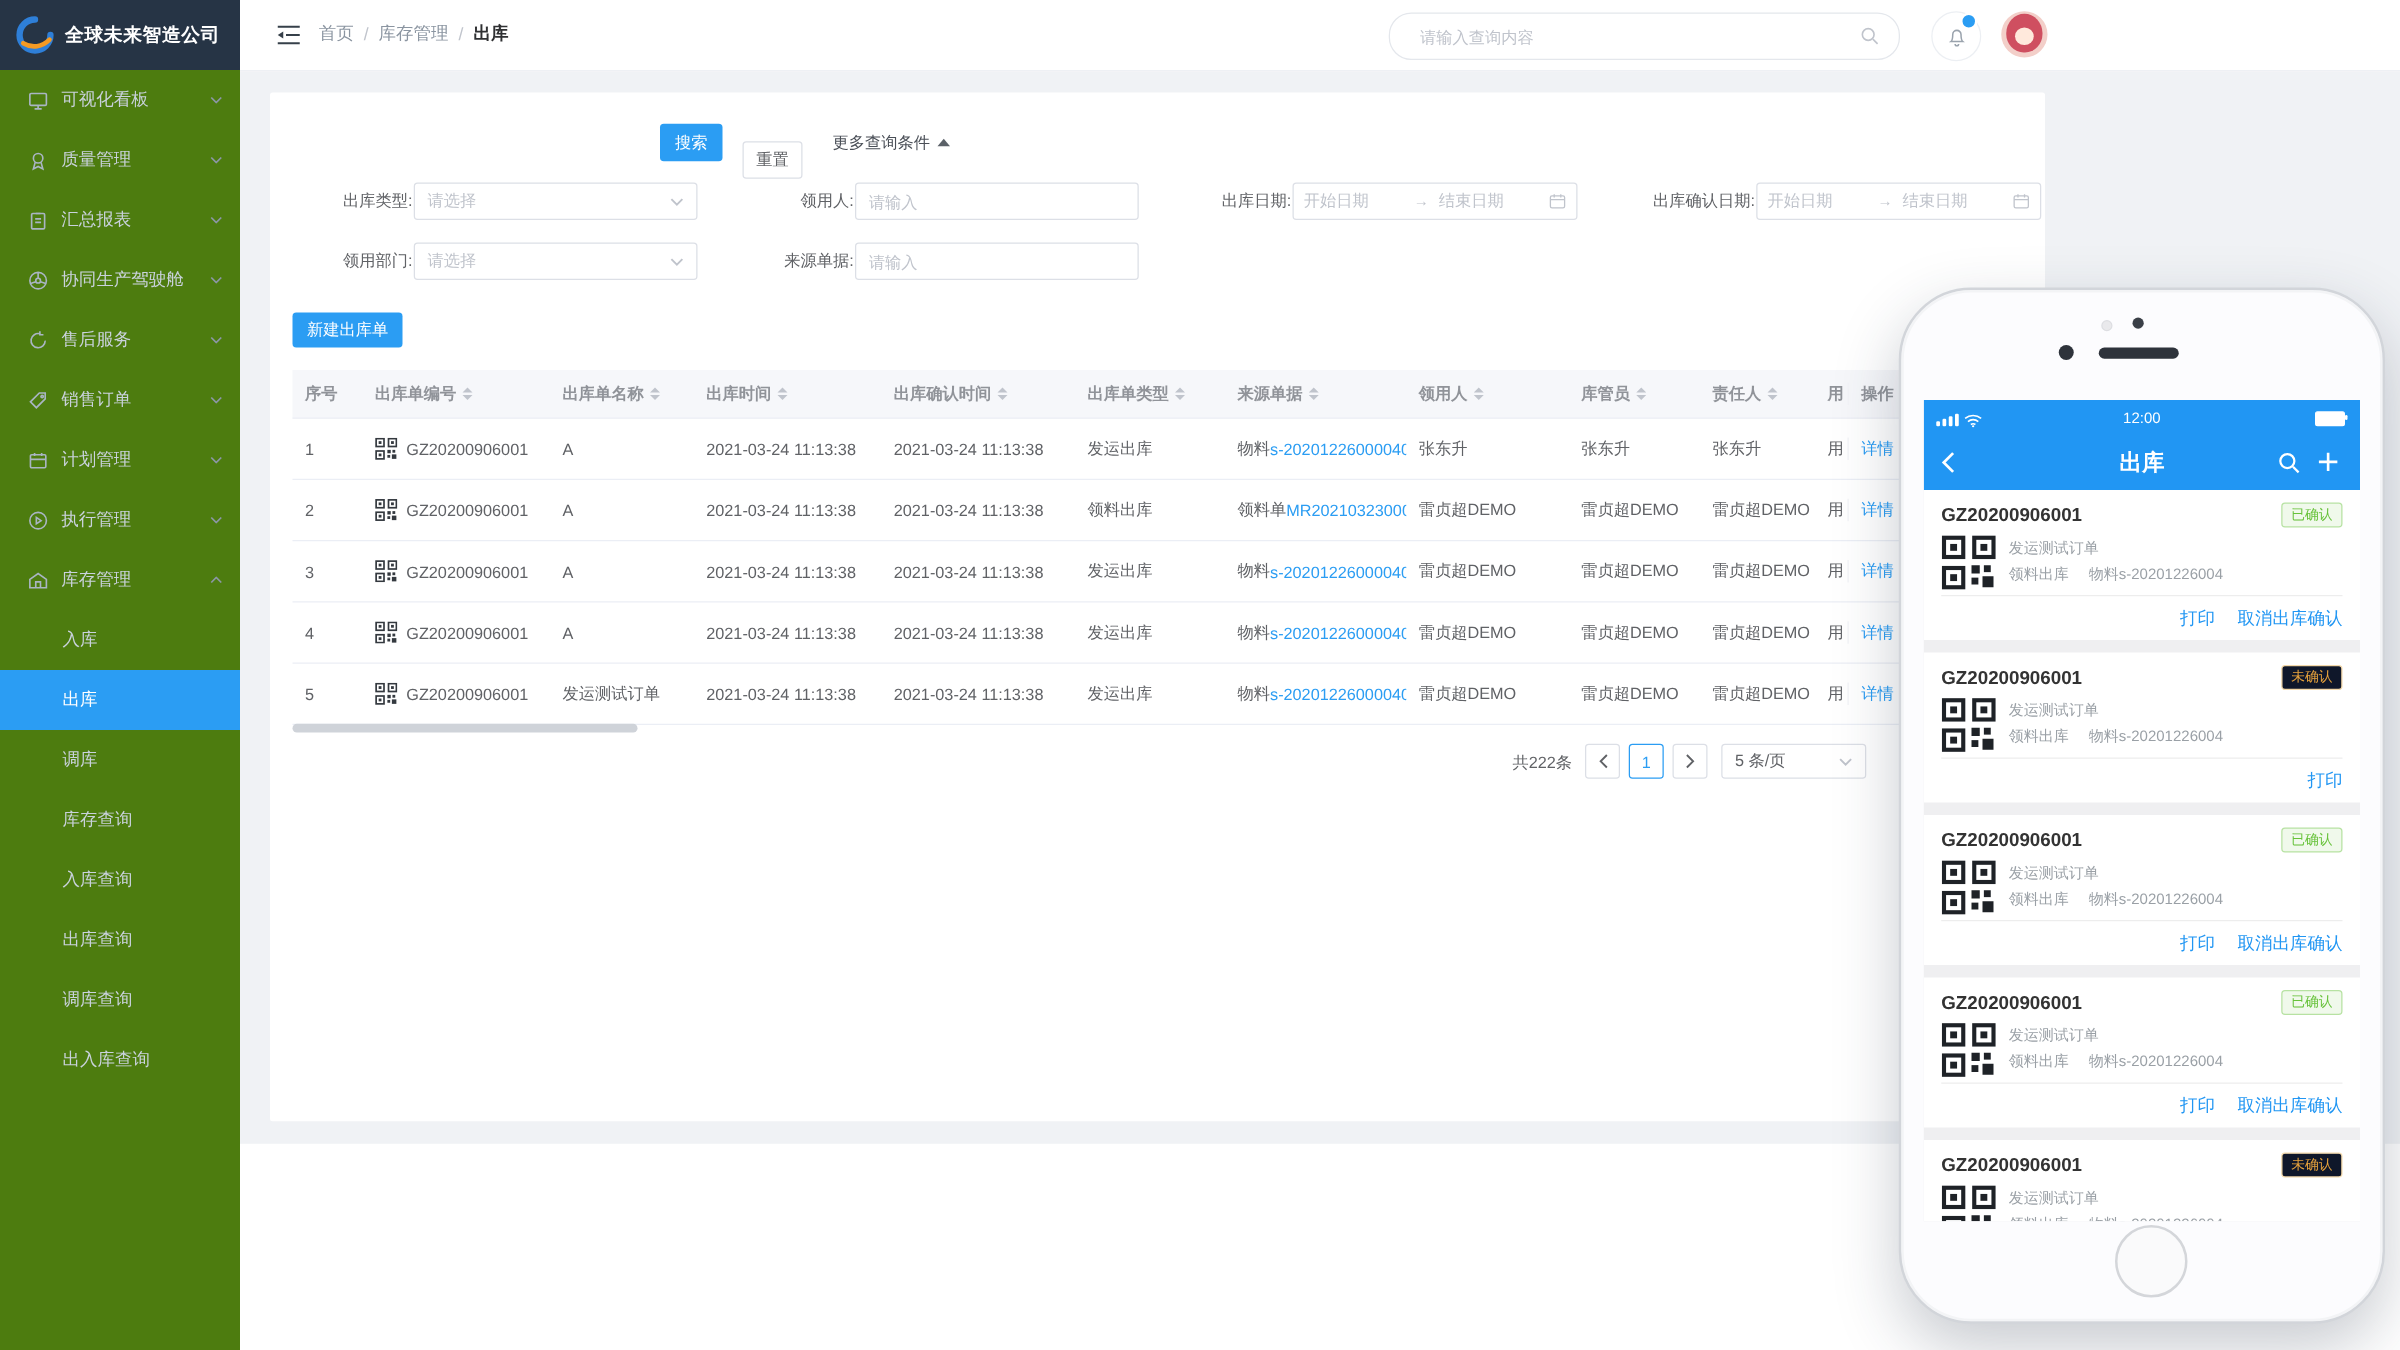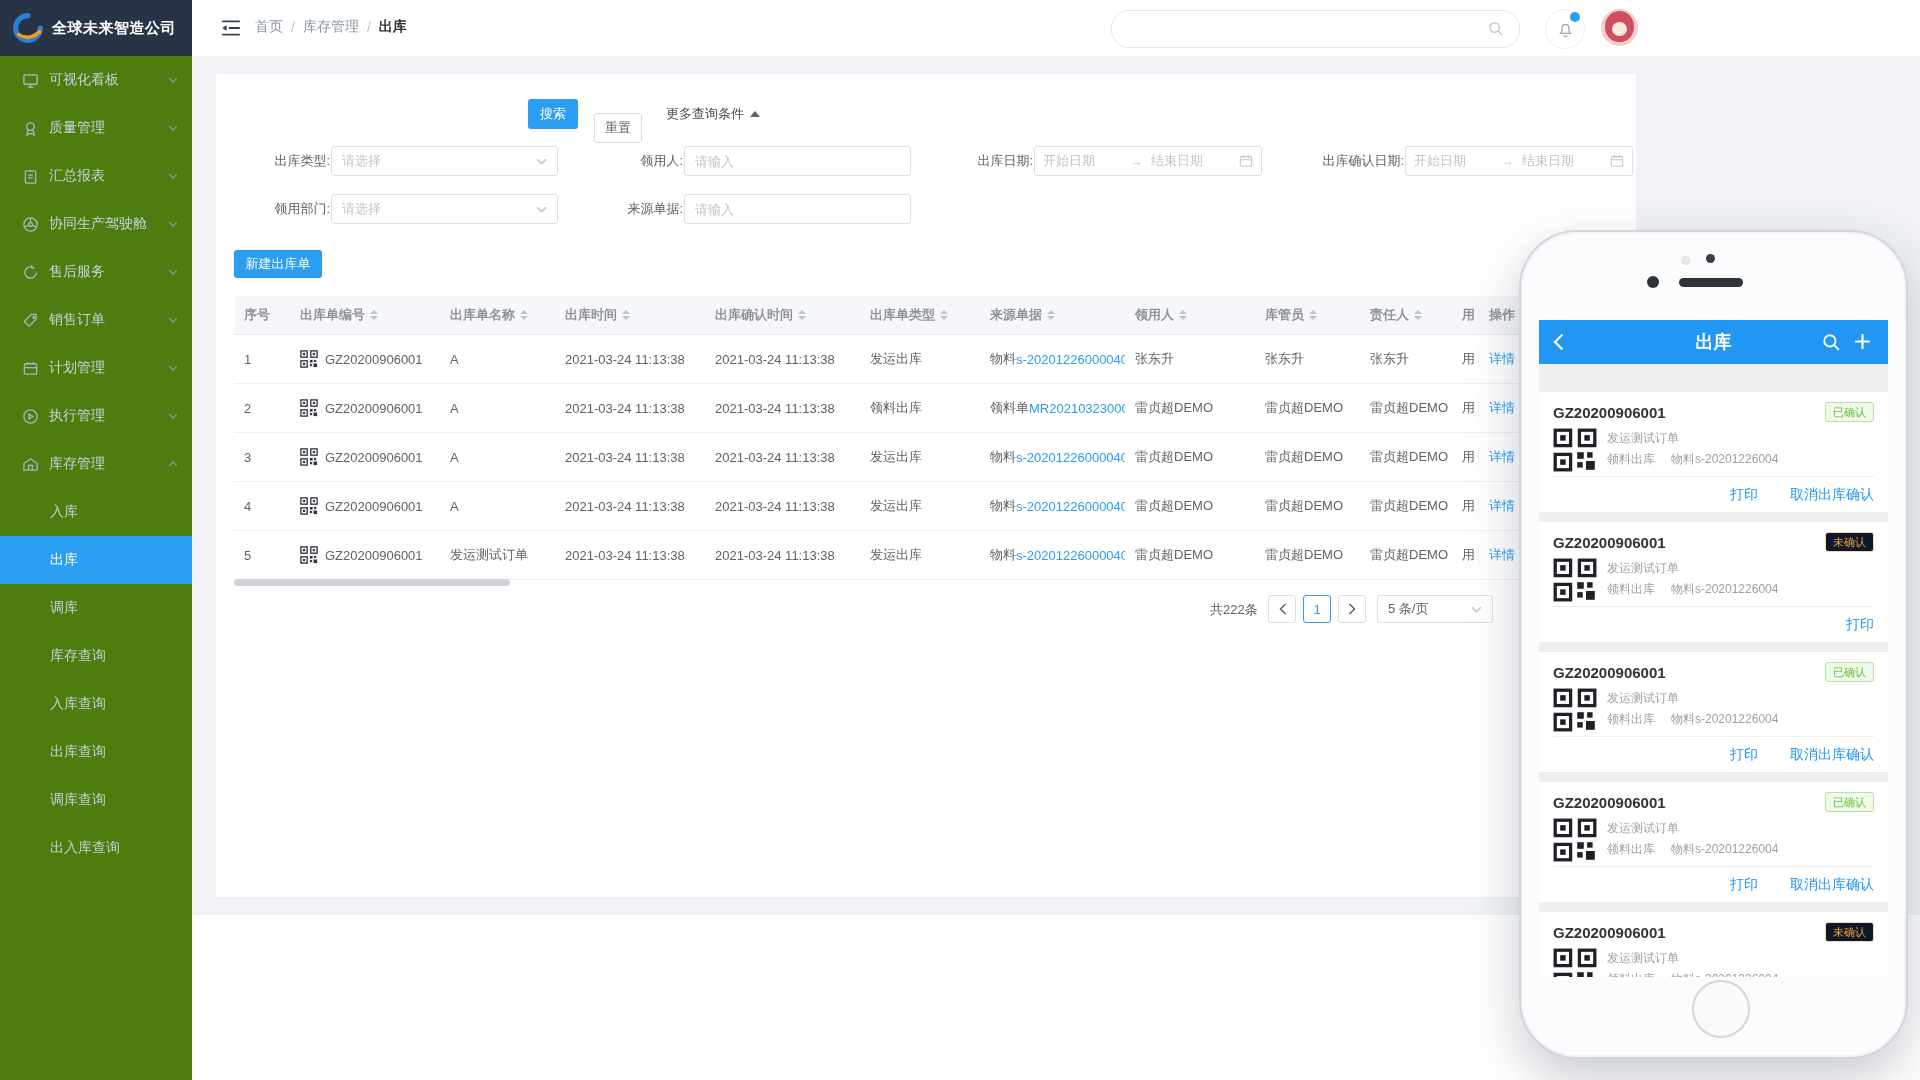--- a/index.html
+++ b/index.html
@@ -104,21 +104,21 @@
   .mcard{background:#fff;padding:8px 14px 0;margin-bottom:10px;}
   .mc-top{display:flex;align-items:center;justify-content:space-between;height:24px;margin-bottom:4px;}
   .mc-code{font-size:15px;font-weight:700;color:#333;}
   .badge{font-size:11px;padding:2px 7px;border-radius:3px;border:1px solid;line-height:14px;}
   .badge.ok{color:#67c23a;background:#f0f9eb;border-color:#b7e2a2;}
   .badge.no{color:#e6a23c;background:#0f172a;border-color:#f3d8a9;}
   .mc-body{display:flex;gap:10px;padding-bottom:4px;}
   .qr-lg{width:44px;height:44px;color:#1e2227;flex:none;}
   .mc-lines{font-size:12px;color:#9aa0a6;line-height:21px;}
   .mc-l2 span+span{margin-left:16px;}
-  .mc-actions{border-top:1px solid #ededed;height:35px;display:flex;align-items:center;justify-content:flex-end;gap:32px;font-size:14px;color:#2196f3;}
+  .mc-actions{border-top:1px solid #ededed;height:35px;display:flex;align-items:center;justify-content:flex-end;gap:18px;font-size:14px;color:#2196f3;}
   .mc-actions span{cursor:pointer;}
   .mc-actions span:empty{display:none;}
 </style>
 </head>
 <body>
 
 <aside class="sidebar">
   <div class="logo-row">
     <span>
       <svg width="32" height="32" viewBox="0 0 44 44">
@@ -256,20 +256,21 @@
       </svg>
   </span>
   <nav class="crumbs">
     <span class="crumb">首页</span>
     <span class="crumb-sep">/</span>
     <span class="crumb">库存管理</span>
     <span class="crumb-sep">/</span>
     <span class="crumb-cur">出库</span>
   </nav>
   <div class="top-search">
+    <input placeholder="请输入查询内容" style="">
     <span class="mag">
       <svg width="15" height="15" viewBox="0 0 16 16" fill="none" stroke="currentColor" stroke-width="1.4">
           <circle cx="7" cy="7" r="5"></circle>
           <path d="M11 11l4 4"></path>
         </svg>
     </span>
   </div>
   <div class="bell-wrap">
     <svg width="17" height="17" viewBox="0 0 18 18" fill="none" stroke="currentColor" stroke-width="1.3">
         <path d="M4 13h10s-1.5-1.2-1.5-6a3.5 3.5 0 0 0-7 0C5.5 11.8 4 13 4 13z"></path>
@@ -623,20 +624,38 @@
   </section>
 </main>
 
 <div class="phone">
   <span class="ph-dot1"></span>
   <span class="ph-dot2"></span>
   <span class="ph-cam"></span>
   <span class="ph-spk"></span>
 
   <div class="screen">
+    <div class="sbar">
+      <span class="sig">
+          <i style="height:4px"></i>
+          <i style="height:6px"></i>
+          <i style="height:8px"></i>
+          <i style="height:10px"></i>
+        </span>
+      <span class="wifi">
+        <svg width="15" height="11" viewBox="0 0 16 12" fill="none" stroke="currentColor" stroke-width="1.4">
+            <path d="M1 4a11 11 0 0 1 14 0"></path>
+            <path d="M3.5 6.8a7 7 0 0 1 9 0"></path>
+            <path d="M6 9.4a3.6 3.6 0 0 1 4 0"></path>
+            <circle cx="8" cy="11" r="1" fill="currentColor" stroke="none"></circle>
+          </svg>
+      </span>
+      <span>12:00</span>
+      <span class="batt"></span>
+    </div>
     <div class="nav">
       <span class="nav-back">
         <svg width="11" height="18" viewBox="0 0 11 18" fill="none" stroke="currentColor" stroke-width="2.2">
             <path d="M9.5 1.5L2 9l7.5 7.5"></path>
           </svg>
       </span>
       <span class="nav-title">出库</span>
       <span class="nav-search">
         <svg width="18" height="18" viewBox="0 0 16 16" fill="none" stroke="currentColor" stroke-width="1.6">
             <circle cx="7" cy="7" r="5"></circle>

